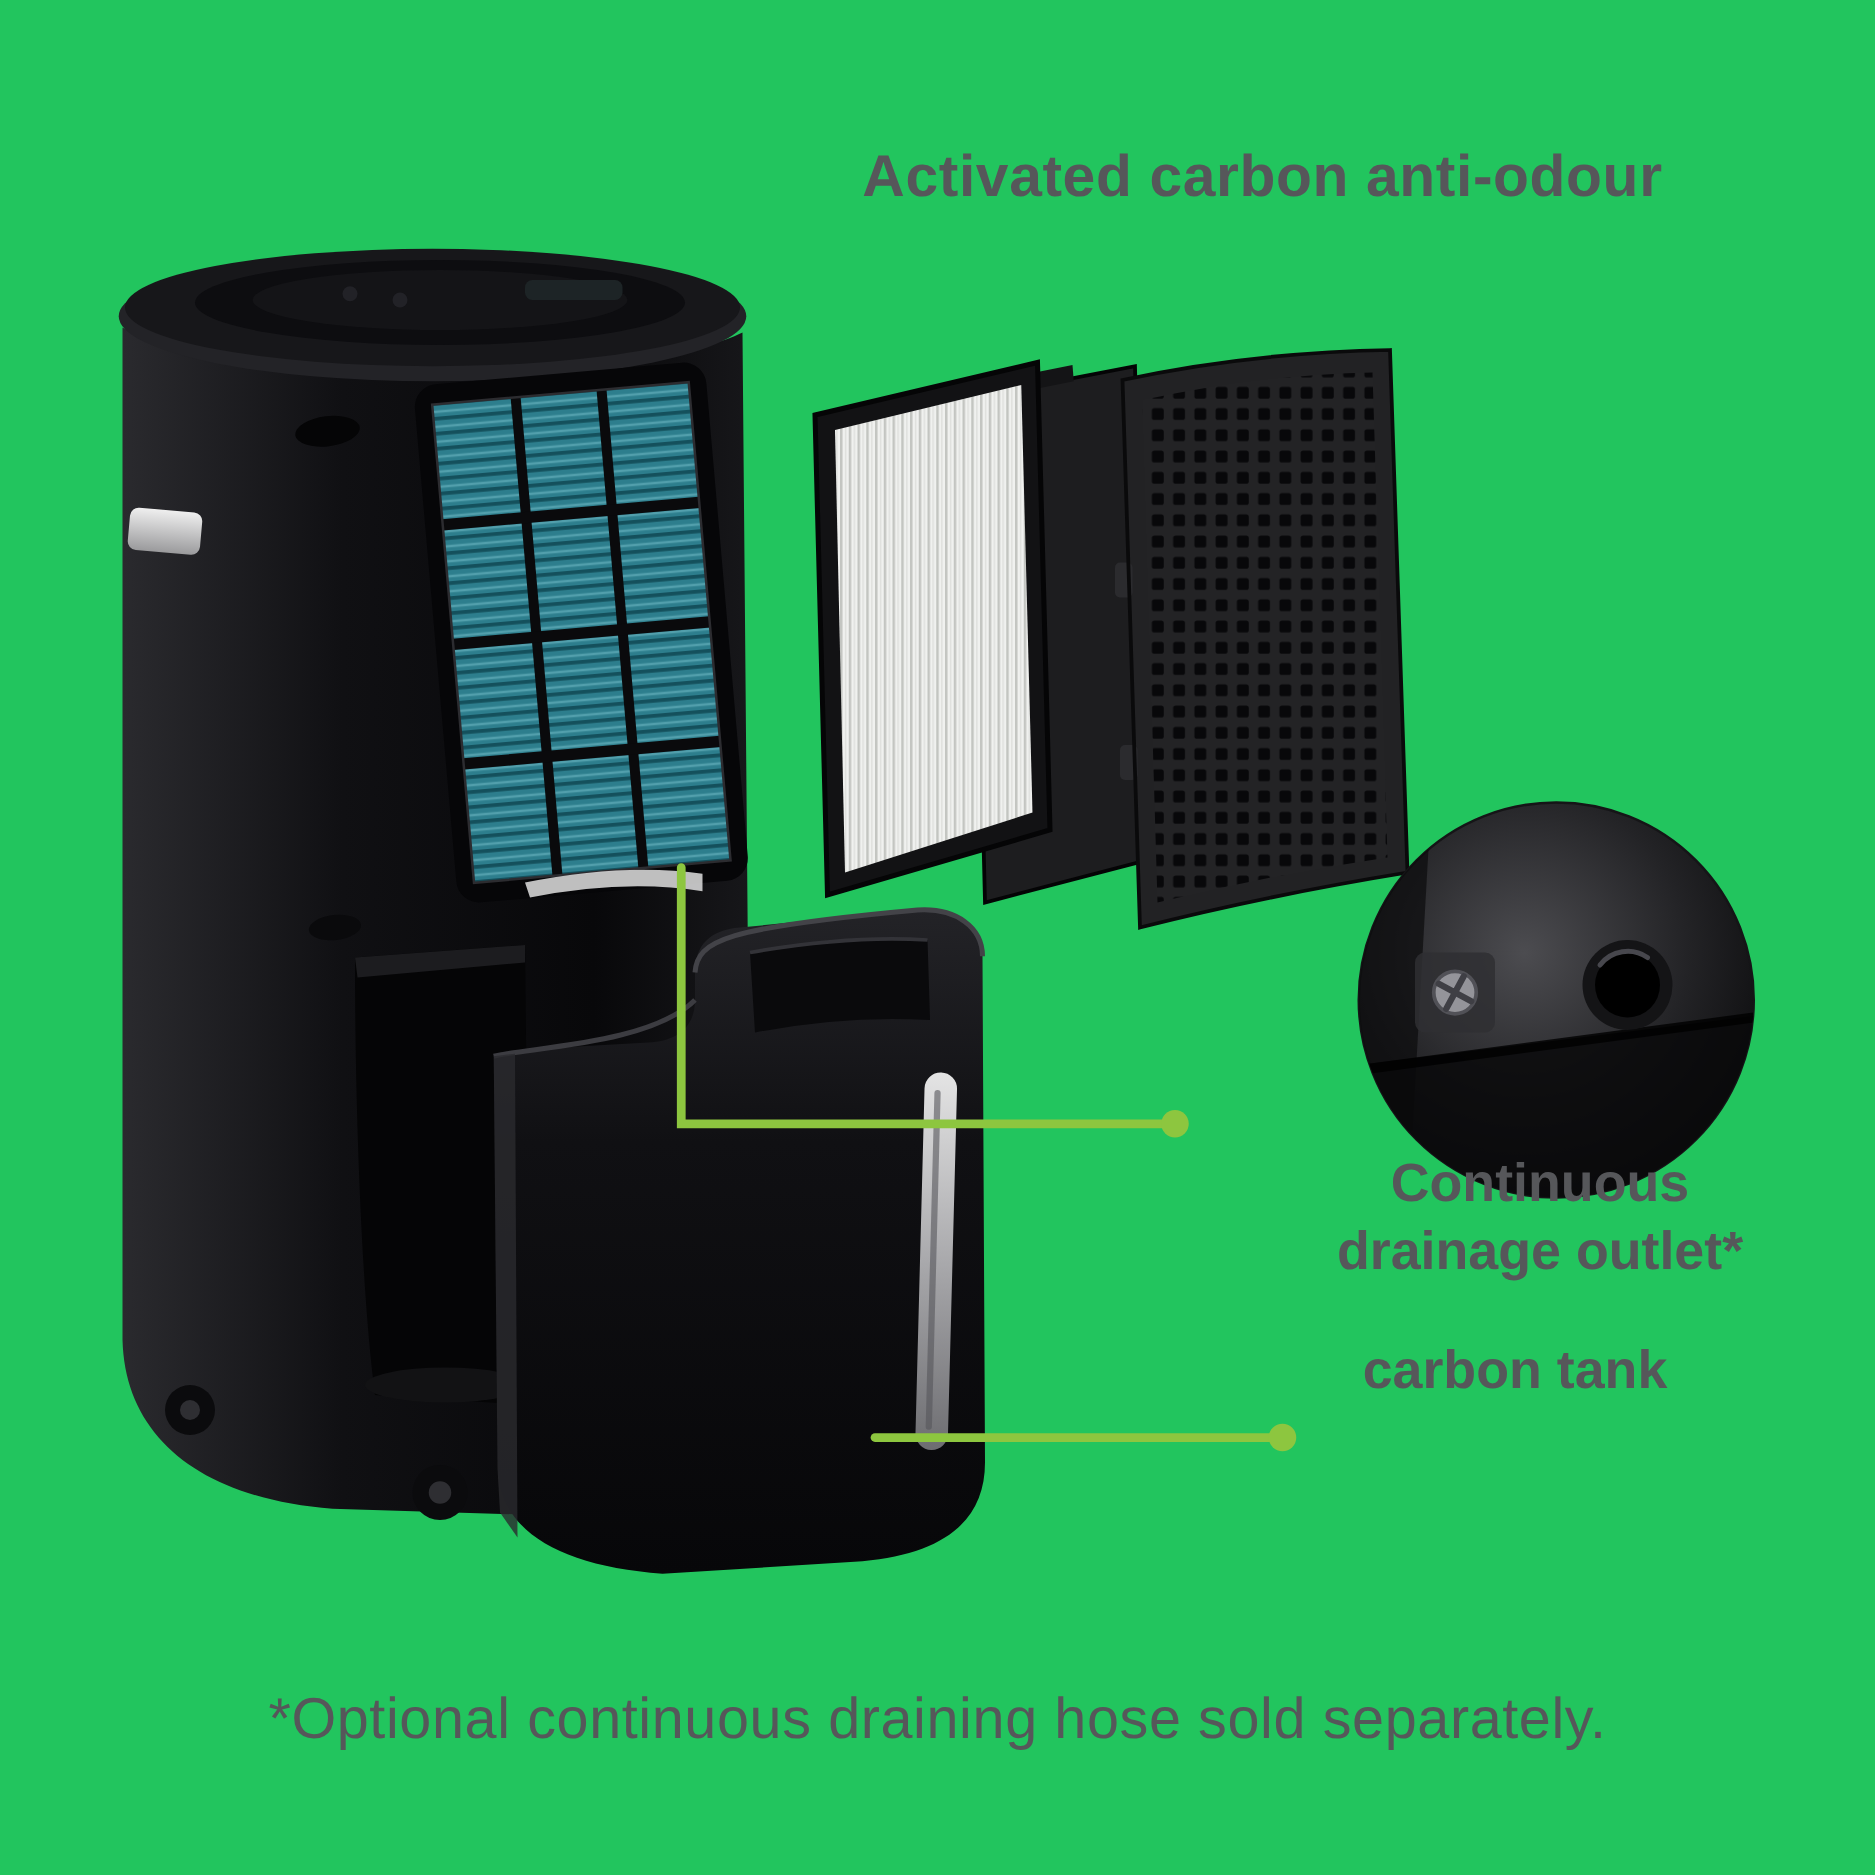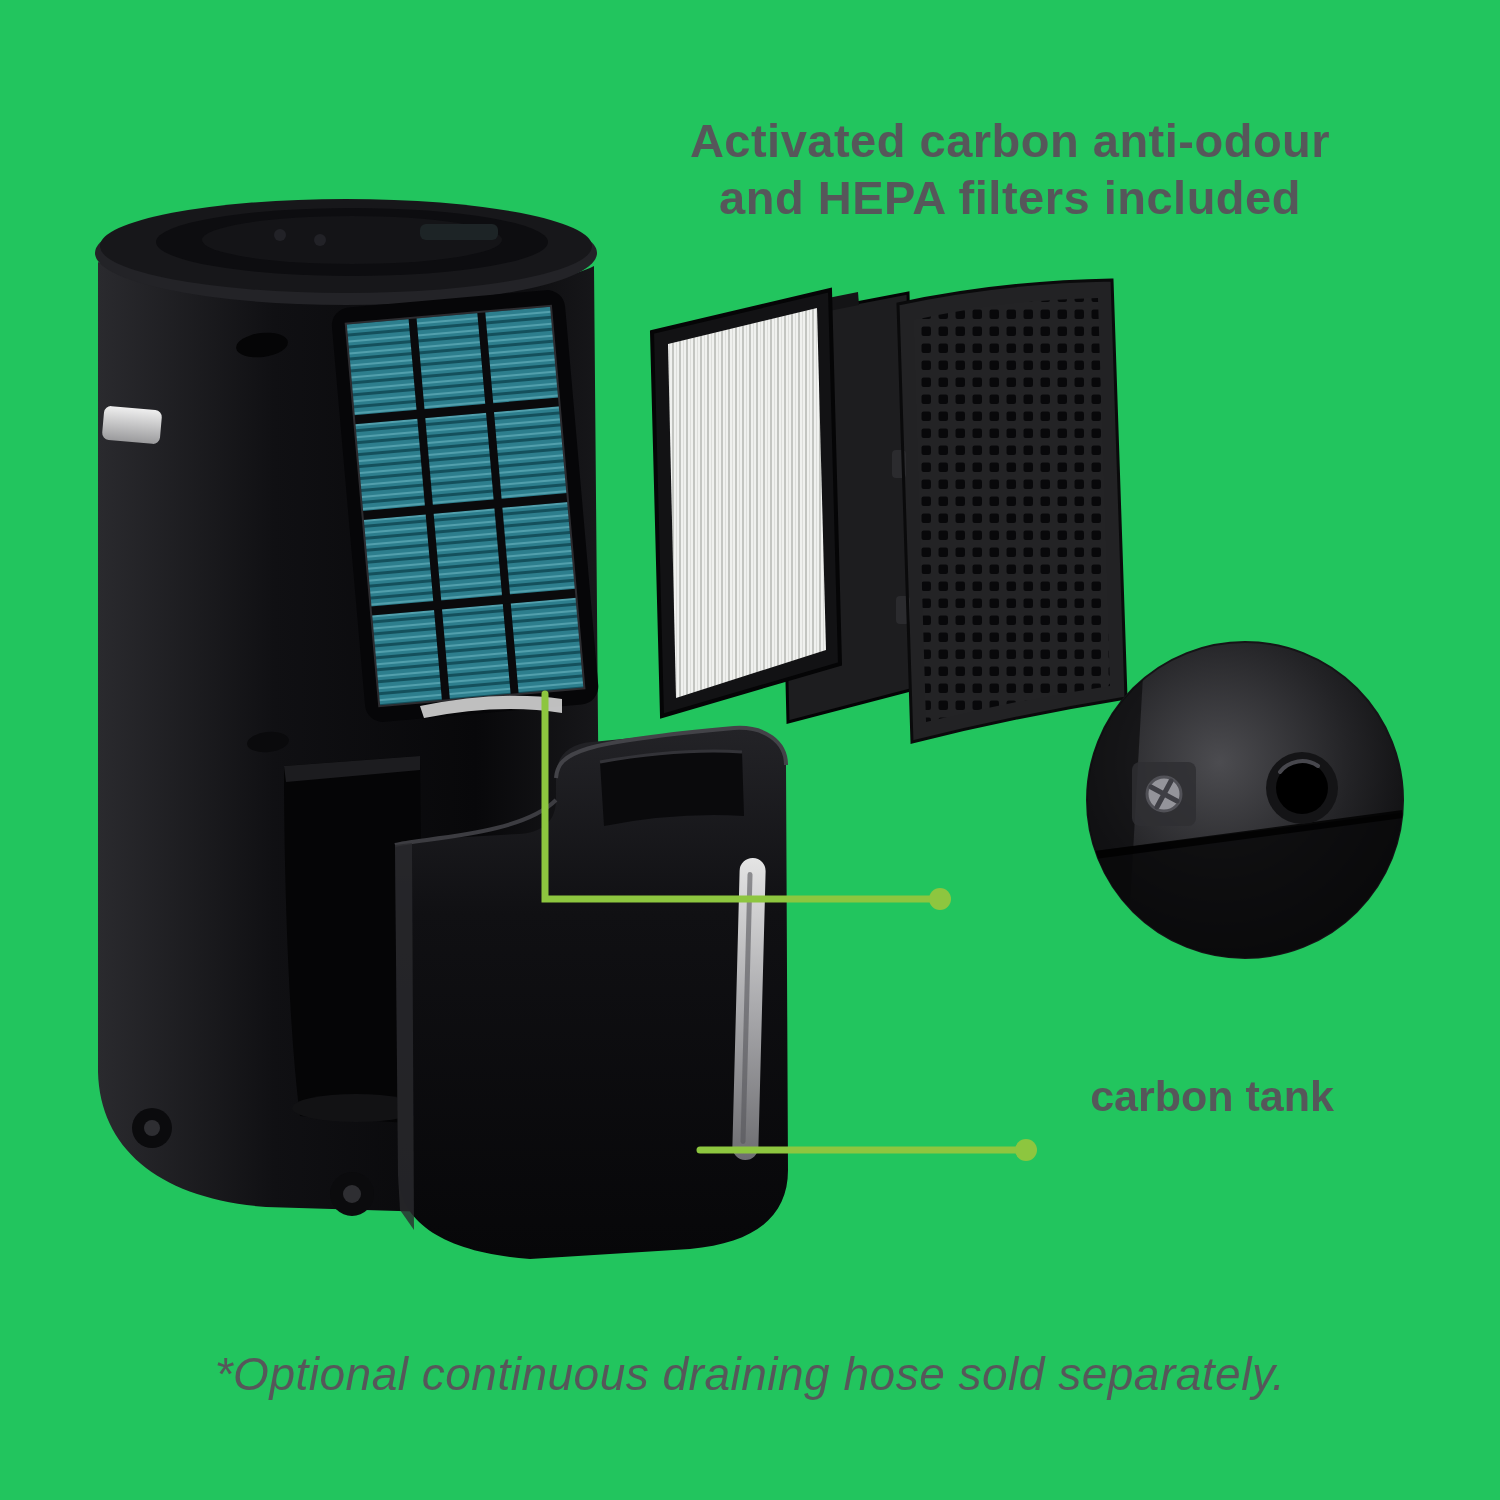--- a/index.html
+++ b/index.html
@@ -28,21 +28,20 @@
   }
   .tank-label{
     left:1012px;top:1068px;width:400px;
     font-size:43px;line-height:56px;
   }
   .footnote{
     left:0;top:1346px;width:1500px;
     font-size:46px;line-height:56px;
     font-weight:400;
     letter-spacing:0.5px;
-    font-style:italic;
   }
 </style>
 </head>
 <body>
 
 <div class="scene">
 
   <svg class="art" viewBox="0 0 1500 1500">
     <defs>
       <linearGradient id="bodyGrad" x1="0" y1="0" x2="1" y2="0">
@@ -204,23 +203,26 @@
           <circle cx="1302" cy="788" r="36" fill="#141416"></circle>
           <circle cx="1302" cy="788" r="26" fill="#000000"></circle>
           <path d="M1280 772 A 28 28 0 0 1 1318 766" stroke="#47474d" stroke-width="4" fill="none" stroke-linecap="round"></path>
         </g>
       </g>
     </g>
   </svg>
 
   <div class="label title">
     <div>Activated carbon anti-odour</div>
-    <div>and HEPA filters included</div>
   </div>
 
+  <div class="label drainage-label">
+    <div>Continuous</div>
+    <div>drainage outlet*</div>
+  </div>
 
   <div class="label tank-label">
     <div>carbon tank</div>
   </div>
 
   <div class="label footnote">*Optional continuous draining hose sold separately.</div>
 
 </div>
 
 </body></html>

